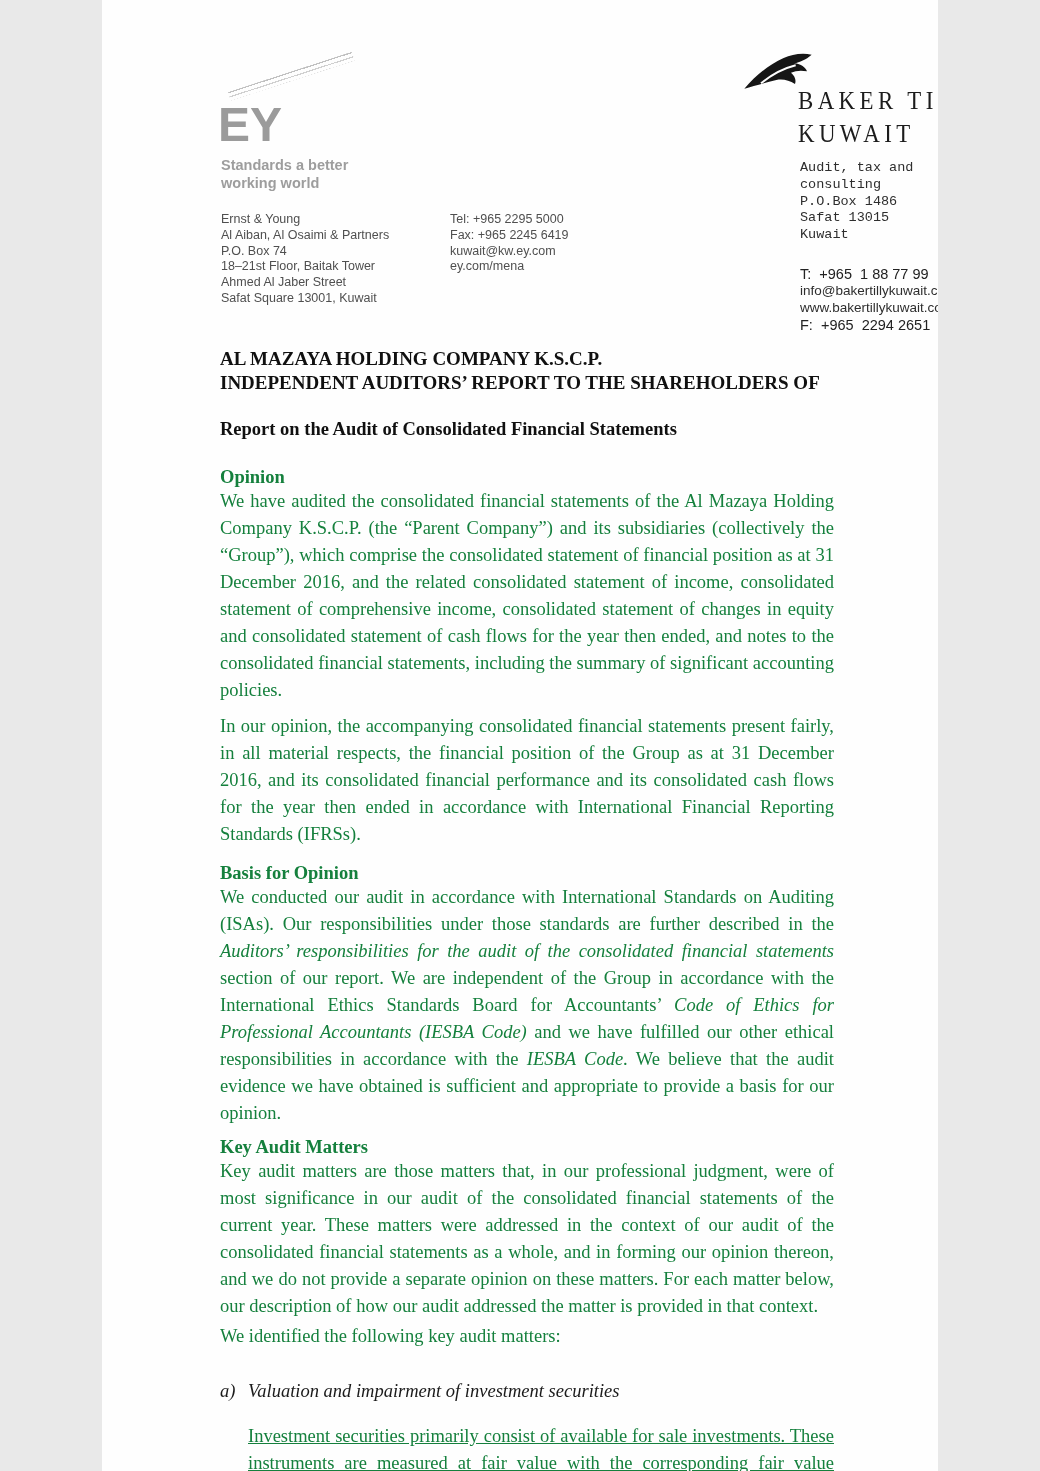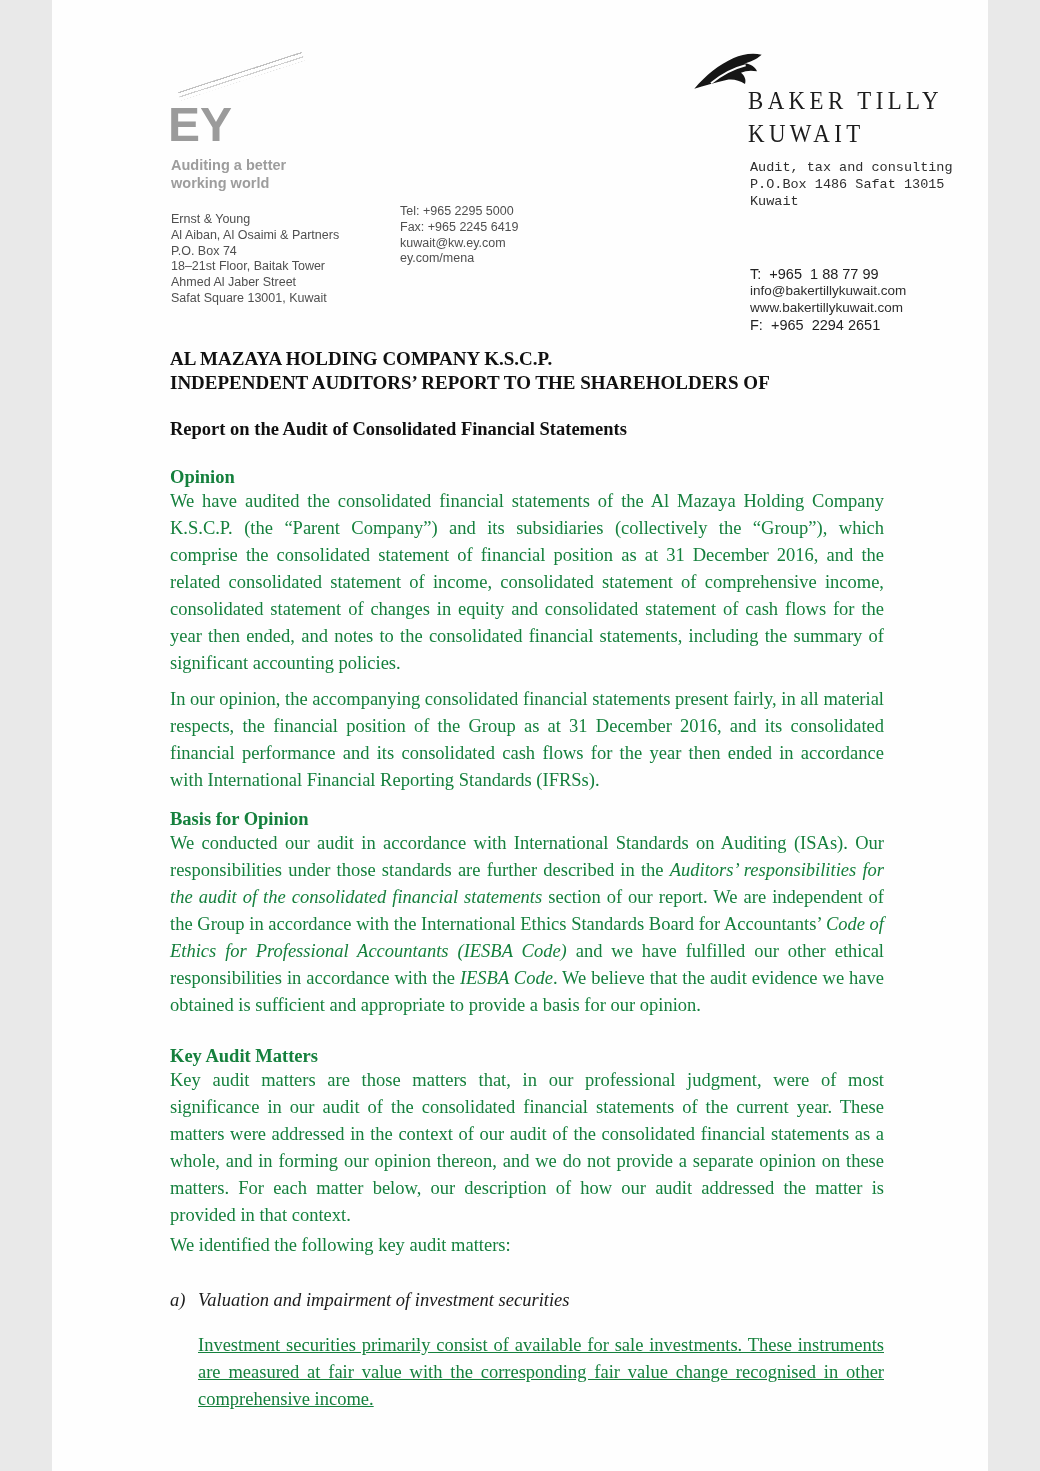--- a/index.html
+++ b/index.html
@@ -1,18 +1,18 @@
 <!DOCTYPE html>
 <html><head>
 <meta charset="utf-8">
 <style>
   html,body{margin:0;padding:0;background:#e9e9e9;}
   .page{
     position:relative;
-    width:936px;height:1471px;
+    width:836px;height:1471px;
     margin:0 auto;
     background:#fefefe;
     overflow:hidden;
     color:#1b1b1b;
   }
   
   .letterhead{position:relative;height:340px;}
   .ey-beam{
     position:absolute;left:126px;top:92px;width:130px;height:9px;
     transform:rotate(-18deg);transform-origin:left top;
@@ -27,21 +27,21 @@
   .ey-tagline{
     position:absolute;left:119px;top:157px;
     font-family:"Liberation Sans",sans-serif;font-weight:700;font-size:14.5px;line-height:17.5px;
     color:#9d9d9d;
   }
   .ey-address{
     position:absolute;left:119px;top:212px;
     font-family:"Liberation Sans",sans-serif;font-size:12.5px;line-height:15.8px;color:#4f4f4f;
   }
   .ey-contact{
-    position:absolute;left:348px;top:204px;
+    position:absolute;left:348px;top:212px;
     font-family:"Liberation Sans",sans-serif;font-size:12.5px;line-height:15.8px;color:#4f4f4f;
   }
   .bt-bird{position:absolute;left:640px;top:50px;width:74px;height:48px;}
   .bt-bird svg{width:100%;height:100%;display:block;}
   .bt-name{
     position:absolute;left:696px;top:84px;
     font-family:"Liberation Serif",serif;font-weight:500;font-size:26px;line-height:33px;
     letter-spacing:5px;color:#1c1c1c;
     transform:scaleX(.88);transform-origin:left top;white-space:nowrap;
   }
@@ -59,40 +59,40 @@
     font-family:"Liberation Sans",sans-serif;font-size:13.5px;line-height:16.8px;color:#2e2e2e;
   }
   
   .docbody{margin:0 104px 0 118px;font-family:"Liberation Serif",serif;}
   .doc-title{margin:7px 0 0;font-weight:700;font-size:19px;line-height:24px;color:#101010;}
   .doc-title .line{display:block;}
   .report-on{margin:23px 0 0;font-weight:700;font-size:18.5px;line-height:22px;color:#101010;}
   .sec-h{margin:0;font-weight:700;font-size:18.5px;line-height:22px;color:#15803d;}
   .h-opinion{margin-top:26px;}
   .h-basis{margin-top:14px;}
-  .h-kam{margin-top:26px;}
+  .h-kam{margin-top:9px;}
   .para{margin:0;font-size:18.5px;line-height:27px;text-align:justify;color:#15803d;}
   .p2{margin-top:9px;}
   .p-identified{margin-top:3px;text-align:left;}
   .it{font-style:italic;}
   .kam-item{margin-top:28px;display:flex;font-size:18.5px;line-height:27px;font-style:italic;color:#1b1b1b;}
   .kam-label{width:28px;flex:none;}
   .kam-body-indent{margin-top:18px;margin-left:28px;text-decoration:underline;}
 </style>
 </head>
 <body>
 
 <div class="page">
 
   <header class="letterhead">
 
     <div class="ey-beam"></div>
     <div class="ey-logo">EY</div>
     <div class="ey-tagline">
-      <div>Auditing a better</div>
+      <div>Standards a better</div>
       <div>working world</div>
     </div>
 
     <div class="ey-address">
       <div>Ernst &amp; Young</div>
       <div>Al Aiban, Al Osaimi &amp; Partners</div>
       <div>P.O. Box 74</div>
       <div>18–21st Floor, Baitak Tower</div>
       <div>Ahmed Al Jaber Street</div>
       <div>Safat Square 13001, Kuwait</div>

